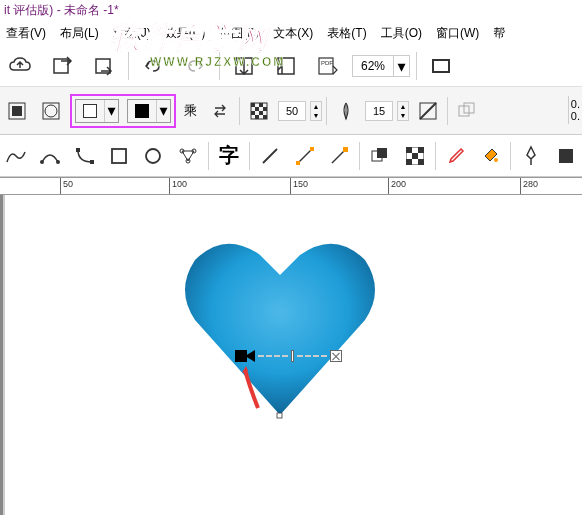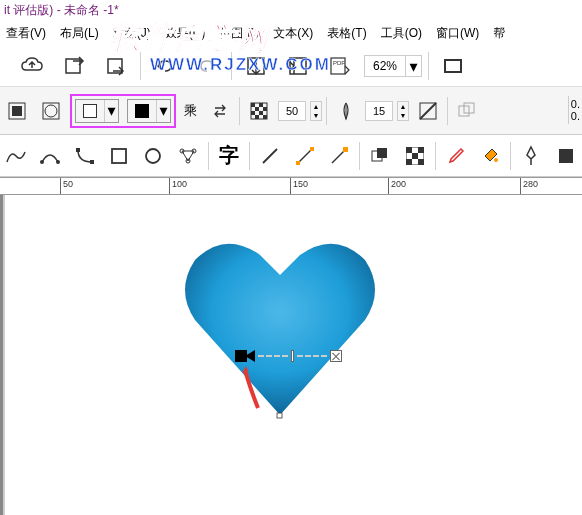--- a/index.html
+++ b/index.html
@@ -1,28 +1,28 @@
 <!DOCTYPE html>
 <html><head>
 <meta charset="utf-8">
 <style>
 * { margin: 0; padding: 0; box-sizing: border-box; font-family: "Microsoft YaHei", sans-serif; }
 body { width: 582px; height: 515px; background: #fff; overflow: hidden; position: relative; }
 .title-bar { background: #fff; padding: 2px 4px; font-size: 12px; color: #701a75; }
 .menu-bar { display: flex; gap: 2px; padding: 2px 0; font-size: 12px; }
 .menu-item { padding: 2px 6px; cursor: pointer; text-align: right; }
-.toolbar1 { display: flex; align-items: center; padding: 4px 14px; gap: 6px; background: #fff; border-bottom: 1px solid #e0e0e0; position: relative; }
+.toolbar1 { display: flex; align-items: center; padding: 4px 2px; gap: 6px; background: #fff; border-bottom: 1px solid #e0e0e0; position: relative; }
 .tb-btn { width: 36px; height: 32px; display: flex; align-items: center; justify-content: center; cursor: pointer; }
 .divider { width: 1px; height: 28px; background: #d0d0d0; }
 .zoom-box { display: flex; align-items: center; border: 1px solid #ccc; height: 22px; }
 .zoom-val { padding: 0 8px; font-size: 12px; min-width: 40px; }
 .zoom-caret { width: 16px; display: flex; align-items: center; justify-content: center; border-left: 1px solid #ccc; height: 100%; }
 .watermark { position: absolute; left: 110px; top: 18px; pointer-events: none; z-index: 5; }
 .watermark .t1 { font-size: 30px; font-weight: 900; color: #be185d; -webkit-text-stroke: 1px #fff; letter-spacing: 2px; font-style: italic; }
-.watermark .t2 { font-size: 17px; font-weight: bold; color: #1d4ed8; -webkit-text-stroke: 0.5px #fff; letter-spacing: 2px; margin-top: -4px; margin-left: 40px; }
+.watermark .t2 { font-size: 12px; font-weight: bold; color: #4d7c0f; -webkit-text-stroke: 0.5px #fff; letter-spacing: 2px; margin-top: -4px; margin-left: 40px; }
 .toolbar2 { display: flex; align-items: center; padding: 4px 2px; gap: 4px; background: #f5f5f5; border-bottom: 1px solid #ccc; height: 48px; }
 .prop-btn { width: 30px; height: 30px; display: flex; align-items: center; justify-content: center; cursor: pointer; border: 1px solid transparent; }
 .highlight-box { border: 2px solid #e040fb; padding: 3px; display: flex; gap: 8px; align-items: center; }
 .color-picker { display: flex; align-items: center; border: 1px solid #999; height: 24px; }
 .color-main { width: 28px; height: 22px; display: flex; align-items: center; justify-content: center; }
 .color-drop { width: 14px; height: 22px; display: flex; align-items: center; justify-content: center; border-left: 1px solid #ccc; }
 .swatch-white { width: 14px; height: 14px; background: #fff; border: 1px solid #333; }
 .swatch-black { width: 14px; height: 14px; background: #000; }
 .mode-box { padding: 2px 4px; font-size: 13px; height: 22px; display: flex; align-items: center; }
 .small-input { width: 28px; height: 20px; border: 1px solid #ccc; font-size: 11px; text-align: center; }

